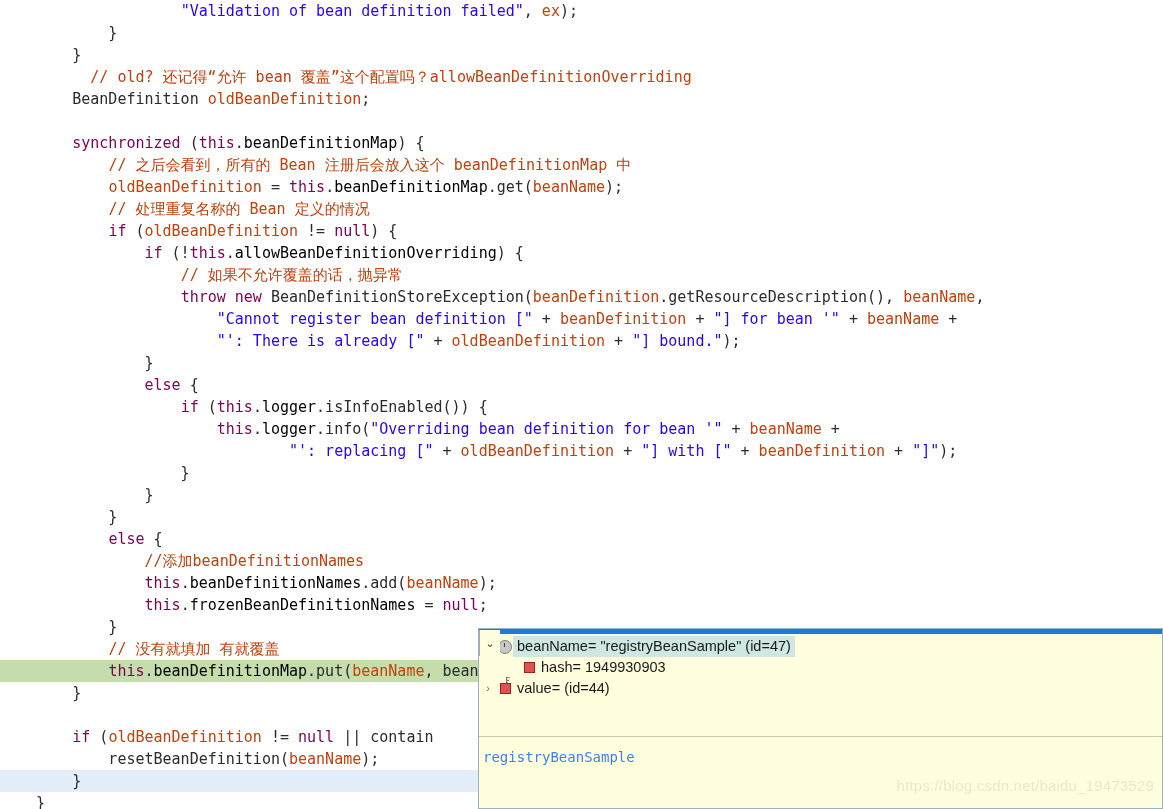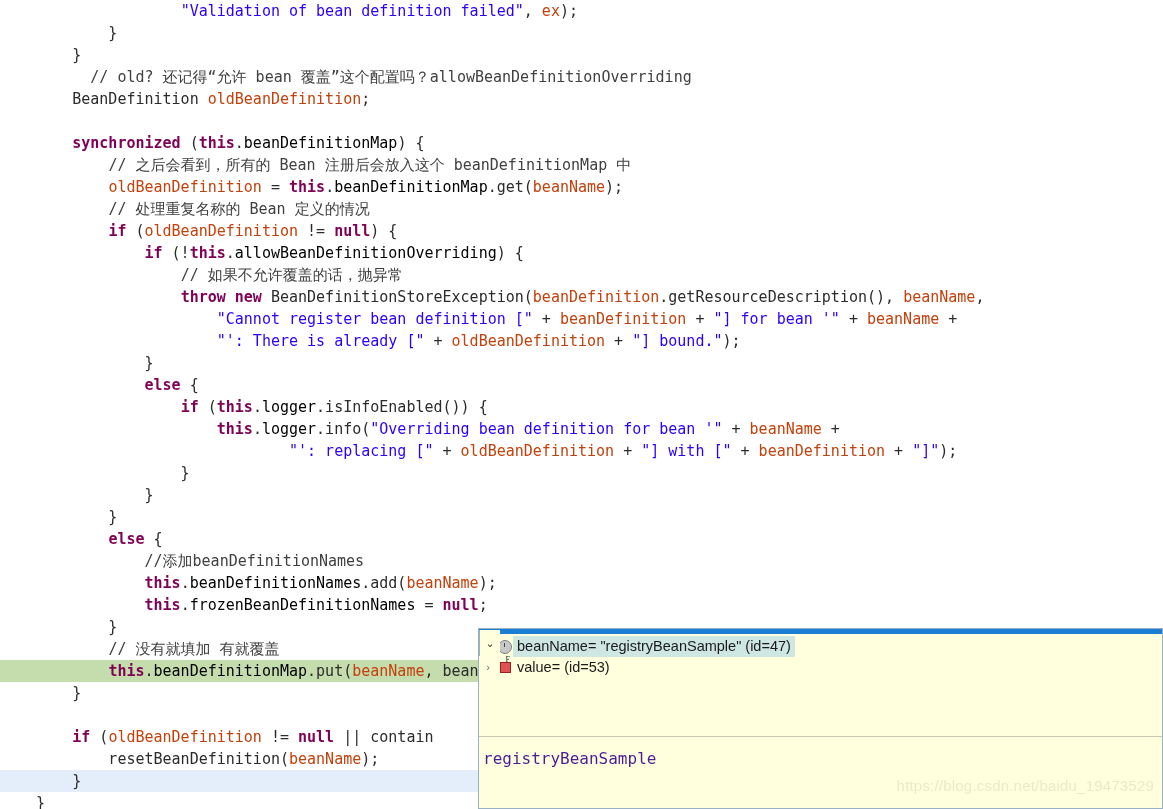--- a/index.html
+++ b/index.html
@@ -23,22 +23,22 @@
   .ln{
     position:relative;
     height:22px;
     padding-left:0;
     white-space:pre;
   }
   .ln.hl-exec{background:#c5dcac;}
   .ln.hl-sel{background:#e4edfa;}
 
   
-  .kw{color:#7f0055;font-weight:bold;}      
-  .cmt{color:#404040;}                     
+  .kw{color:#7f0055;font-weight:normal;}      
+  .cmt{color:#c2410c;}                     
   .str{color:#2a00ff;}                      
   .fld{color:#000000;}                      
   .var{color:#c2410c;}                      
   .pl{color:#2b2b2b;}
 
   
   #popup{
     position:absolute;
     left:478px;top:628px;
     width:685px;height:181px;
@@ -97,21 +97,21 @@
   }
 
   #popup-divider{
     position:absolute;left:0;top:107px;width:100%;height:1px;background:#c8c8b4;
   }
   #popup-detail{
     position:absolute;left:0;top:108px;right:0;bottom:0;
     background:#ffffdd;
     padding:12px 0 3px 4px;
     font-family:"DejaVu Sans Mono","Liberation Mono",monospace;
-    font-size:16px;color:#4c1d95;
+    font-size:14px;color:#3b82f6;
   }
   #watermark{
     position:absolute;right:8px;bottom:14px;
     font-family:"Liberation Sans",sans-serif;
     font-size:15px;color:#eaeacb;
     letter-spacing:.2px;
     user-select:none;
   }
   
   #popup-handle{
@@ -130,26 +130,33 @@
 <div id="popup">
   <div id="popup-topbar"></div>
   <div id="popup-tree">
       <div class="trow">
         <span class="twist">⌄</span>
         <span class="ticon">
           <span class="ic-clock"></span>
         </span>
         <span class="t-label selected">beanName= "registryBeanSample" (id=47)</span>
       </div>
+      <div class="trow indent1">
+        <span class="twist"></span>
+        <span class="ticon">
+          <span class="ic-sq"></span>
+        </span>
+        <span class="t-label">hash= 1949930903</span>
+      </div>
       <div class="trow">
         <span class="twist">›</span>
         <span class="ticon">
           <span class="ic-sqf"></span>
         </span>
-        <span class="t-label">value= (id=53)</span>
+        <span class="t-label">value= (id=44)</span>
       </div>
     </div>
   <div id="popup-divider"></div>
   <div id="popup-detail">
     <span>registryBeanSample</span>
   </div>
   <div id="watermark">https://blog.csdn.net/baidu_19473529</div>
 </div>
 <div id="popup-handle">
   <span>⌄</span>

